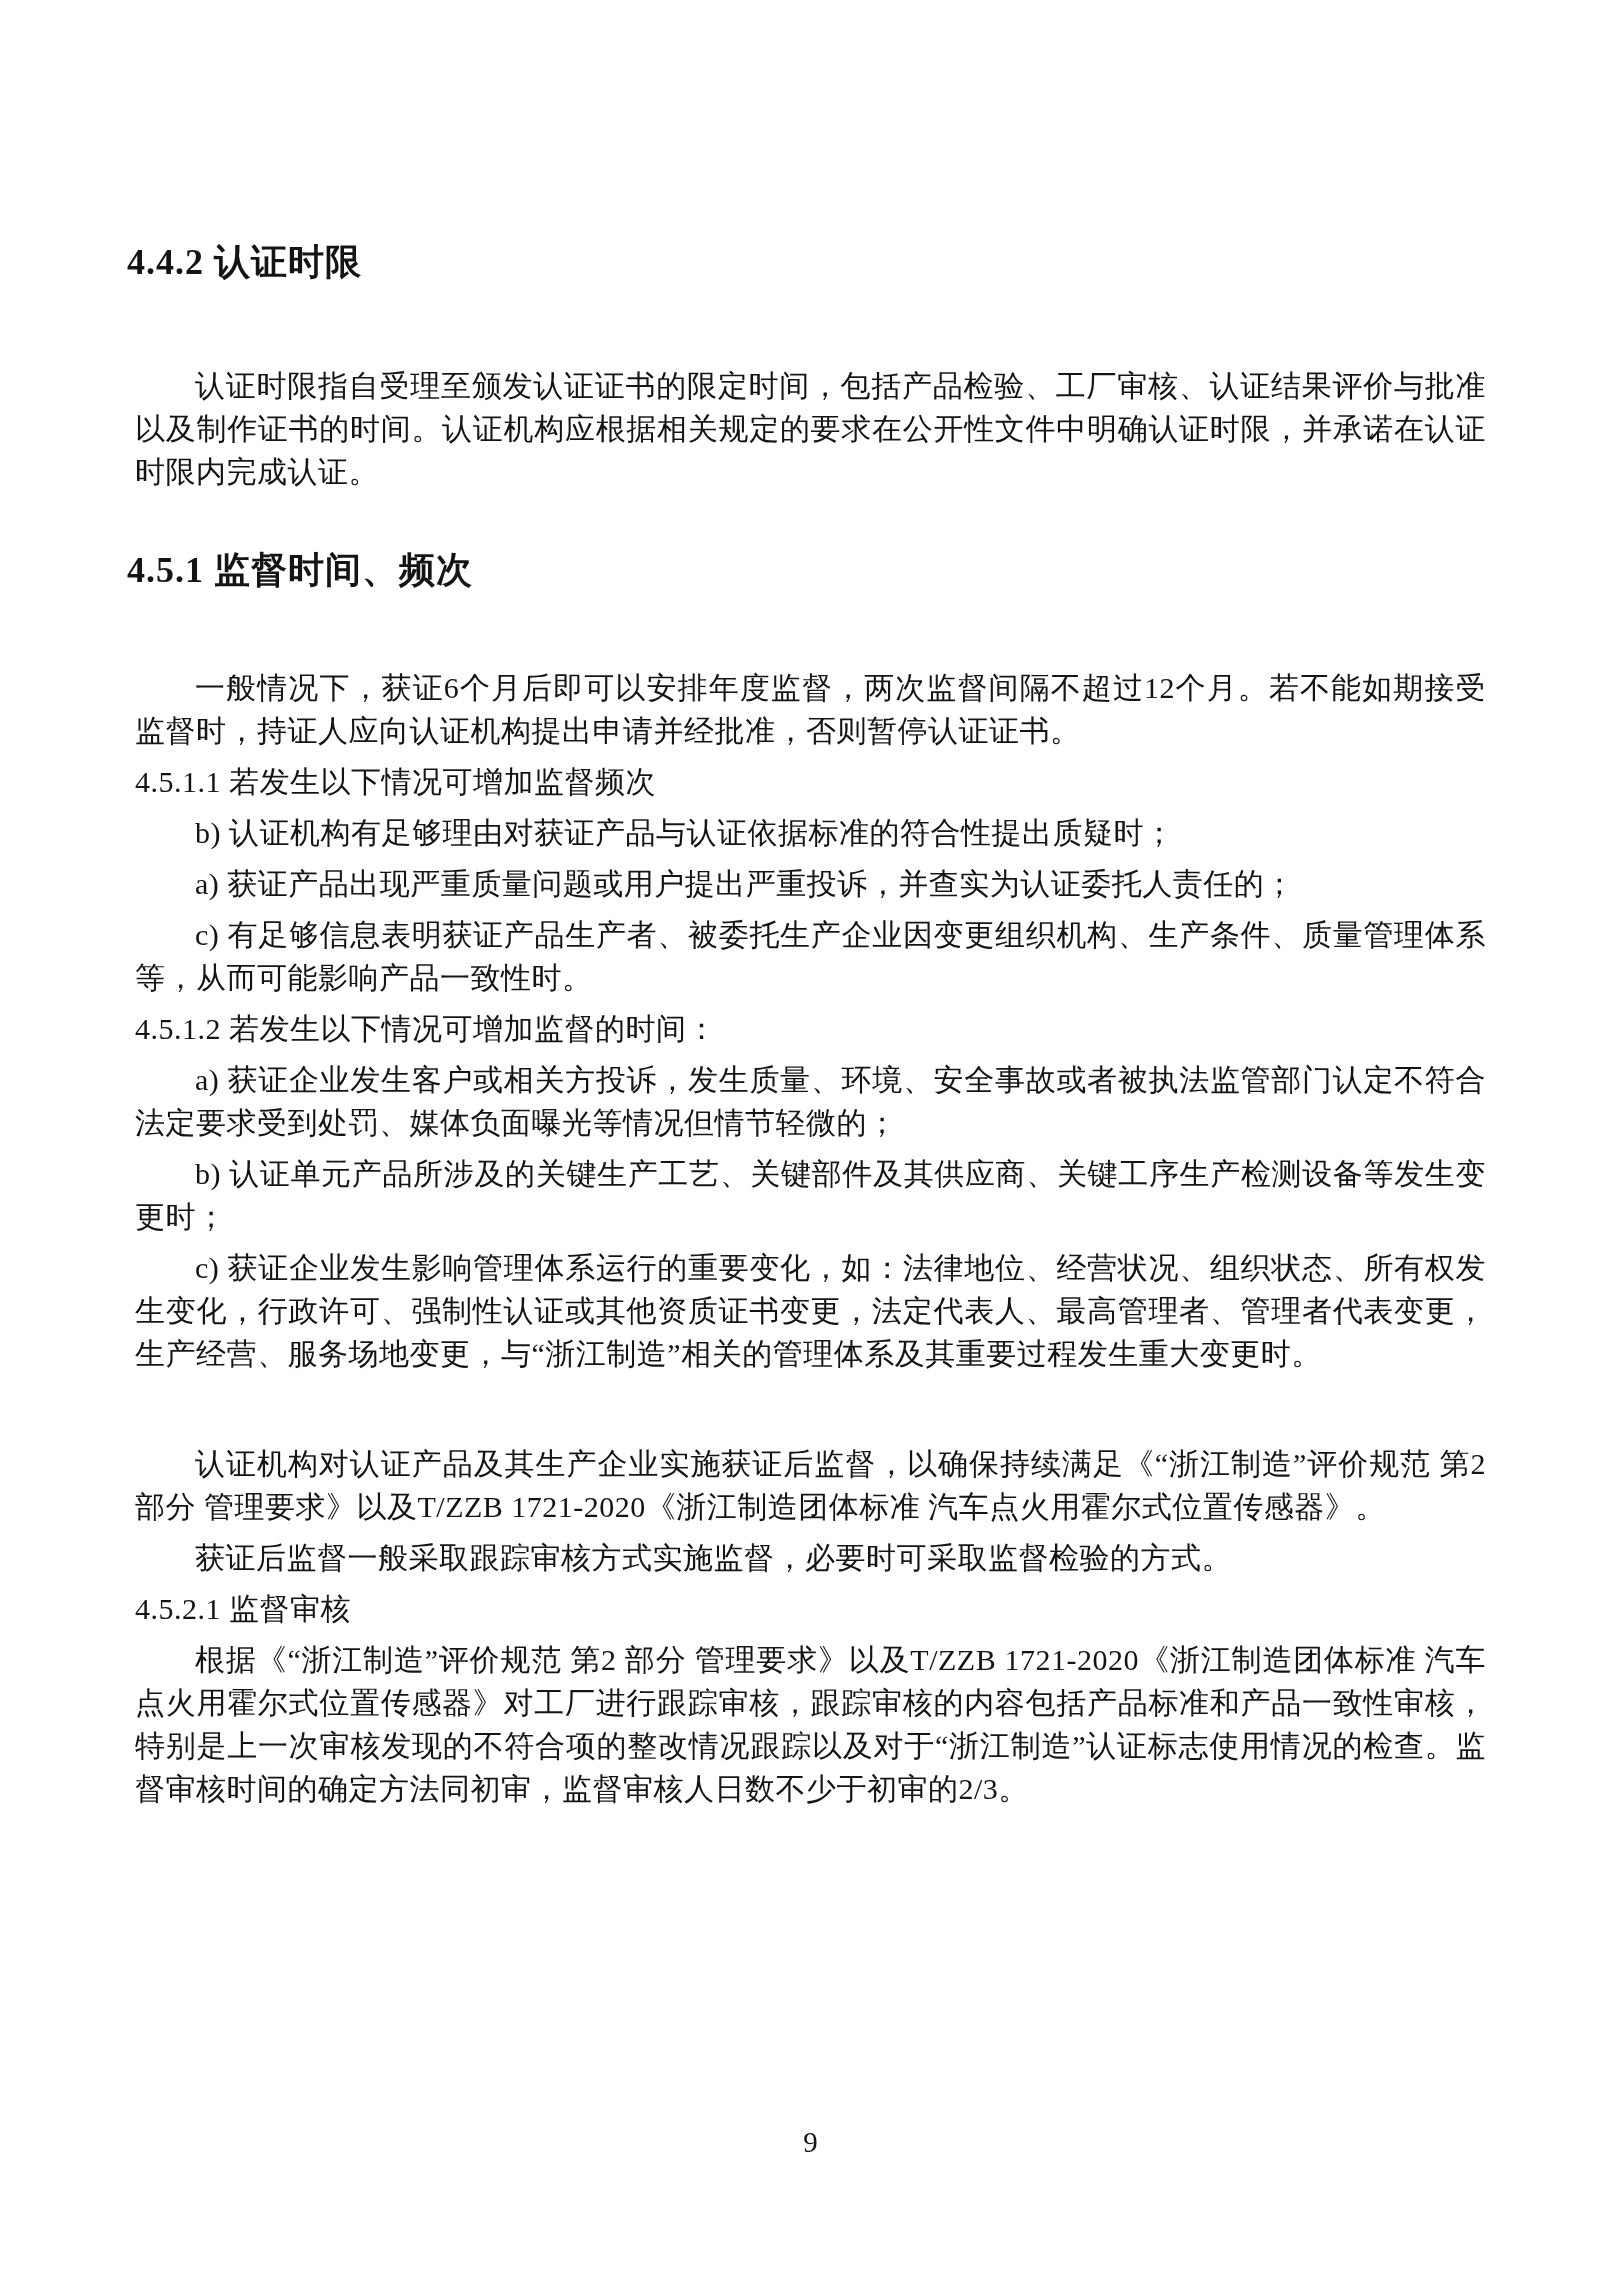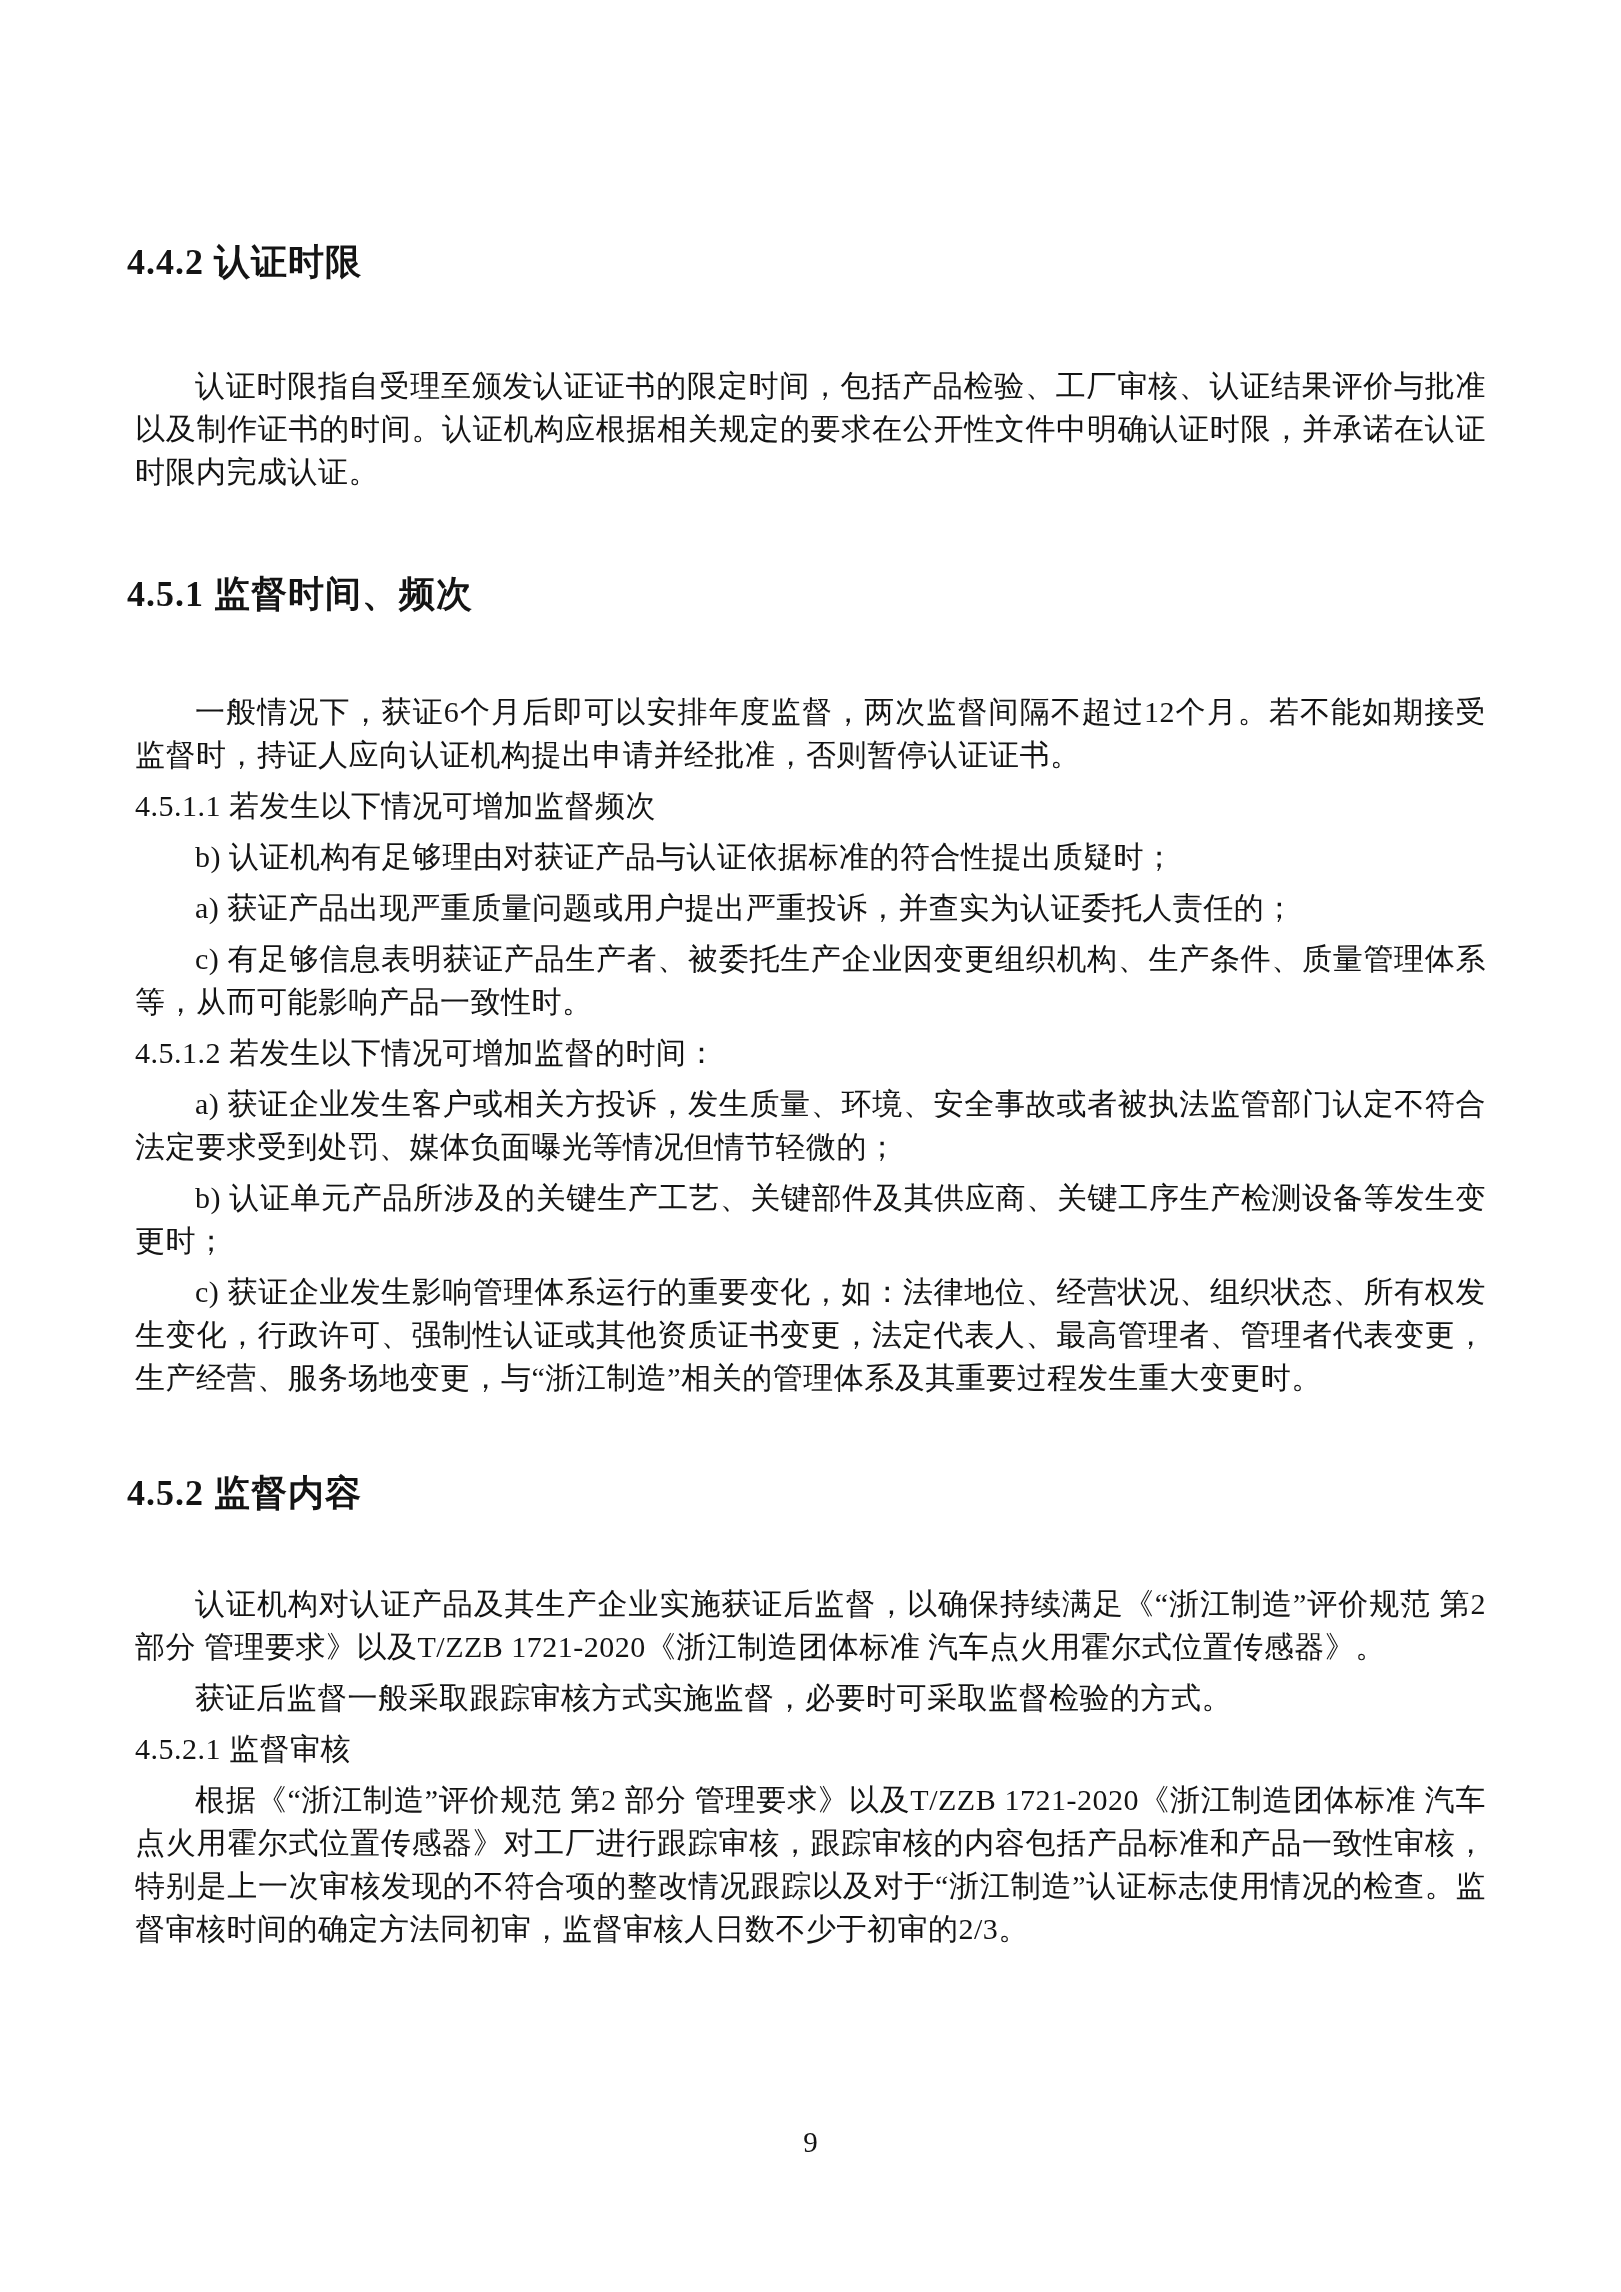--- a/index.html
+++ b/index.html
@@ -34,21 +34,21 @@
     letter-spacing: 0.5px;
     text-align: justify;
     text-justify: inter-ideograph;
   }
   .indent { text-indent: 2em; }
   .clause { text-indent: 0; }
 
   
   .mt-para1   { margin-top: 80px; }
   .mt-hd45    { margin-top: 82px; }
-  .mt-hd451   { margin-top: 80px; }
+  .mt-hd451   { margin-top: 56px; }
   .mt-body1   { margin-top: 74px; }
   .mt-hd452   { margin-top: 73px; }
   .mt-body2   { margin-top: 67px; }
 
   .footer {
     position: absolute;
     left: 0;
     right: 0;
     top: 2125px;
     text-align: center;
@@ -73,21 +73,20 @@
     <p class="para indent mt-body1">一般情况下，获证6个月后即可以安排年度监督，两次监督间隔不超过12个月。若不能如期接受监督时，持证人应向认证机构提出申请并经批准，否则暂停认证证书。</p>
     <p class="para clause">4.5.1.1 若发生以下情况可增加监督频次</p>
     <p class="para indent">b) 认证机构有足够理由对获证产品与认证依据标准的符合性提出质疑时；</p>
     <p class="para indent">a) 获证产品出现严重质量问题或用户提出严重投诉，并查实为认证委托人责任的；</p>
     <p class="para indent">c) 有足够信息表明获证产品生产者、被委托生产企业因变更组织机构、生产条件、质量管理体系等，从而可能影响产品一致性时。</p>
     <p class="para clause">4.5.1.2 若发生以下情况可增加监督的时间：</p>
     <p class="para indent">a) 获证企业发生客户或相关方投诉，发生质量、环境、安全事故或者被执法监管部门认定不符合法定要求受到处罚、媒体负面曝光等情况但情节轻微的；</p>
     <p class="para indent">b) 认证单元产品所涉及的关键生产工艺、关键部件及其供应商、关键工序生产检测设备等发生变更时；</p>
     <p class="para indent">c) 获证企业发生影响管理体系运行的重要变化，如：法律地位、经营状况、组织状态、所有权发生变化，行政许可、强制性认证或其他资质证书变更，法定代表人、最高管理者、管理者代表变更，生产经营、服务场地变更，与“浙江制造”相关的管理体系及其重要过程发生重大变更时。</p>
 
-    <h2 class="hd mt-hd452">4.5.2 监督内容</h2>
 
     <p class="para indent mt-body2">认证机构对认证产品及其生产企业实施获证后监督，以确保持续满足《“浙江制造”评价规范 第2 部分 管理要求》以及T/ZZB 1721-2020《浙江制造团体标准 汽车点火用霍尔式位置传感器》。</p>
     <p class="para indent">获证后监督一般采取跟踪审核方式实施监督，必要时可采取监督检验的方式。</p>
     <p class="para clause">4.5.2.1 监督审核</p>
     <p class="para indent">根据《“浙江制造”评价规范 第2 部分 管理要求》以及T/ZZB 1721-2020《浙江制造团体标准 汽车点火用霍尔式位置传感器》对工厂进行跟踪审核，跟踪审核的内容包括产品标准和产品一致性审核，特别是上一次审核发现的不符合项的整改情况跟踪以及对于“浙江制造”认证标志使用情况的检查。监督审核时间的确定方法同初审，监督审核人日数不少于初审的2/3。</p>
 
   </main>
 
   <footer class="footer">
     <span>9</span>

